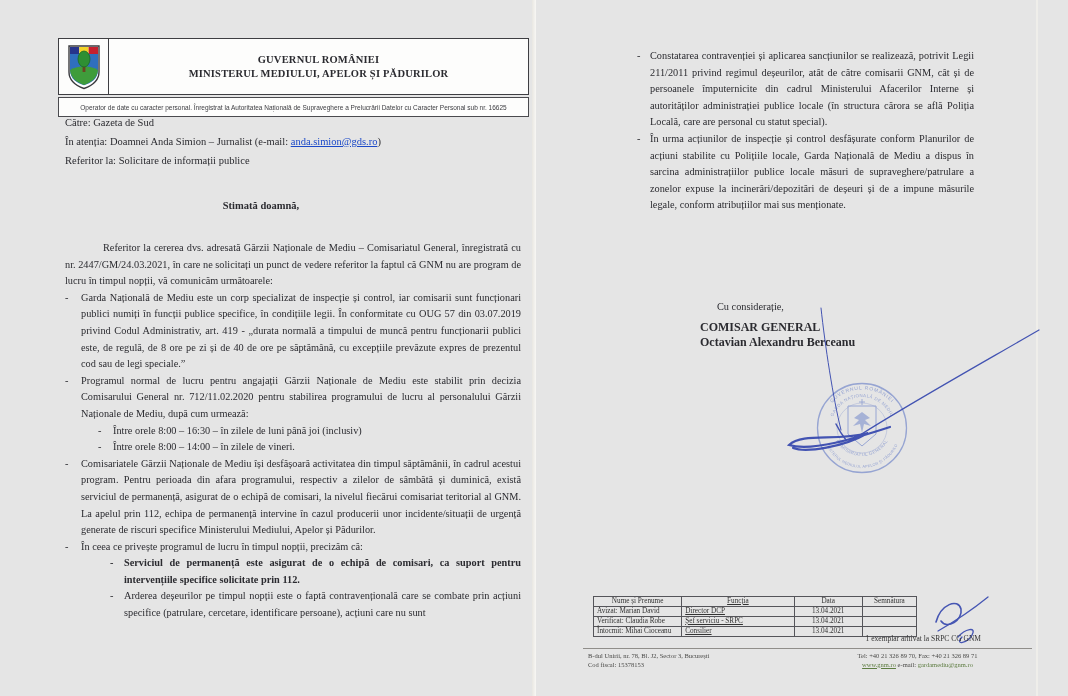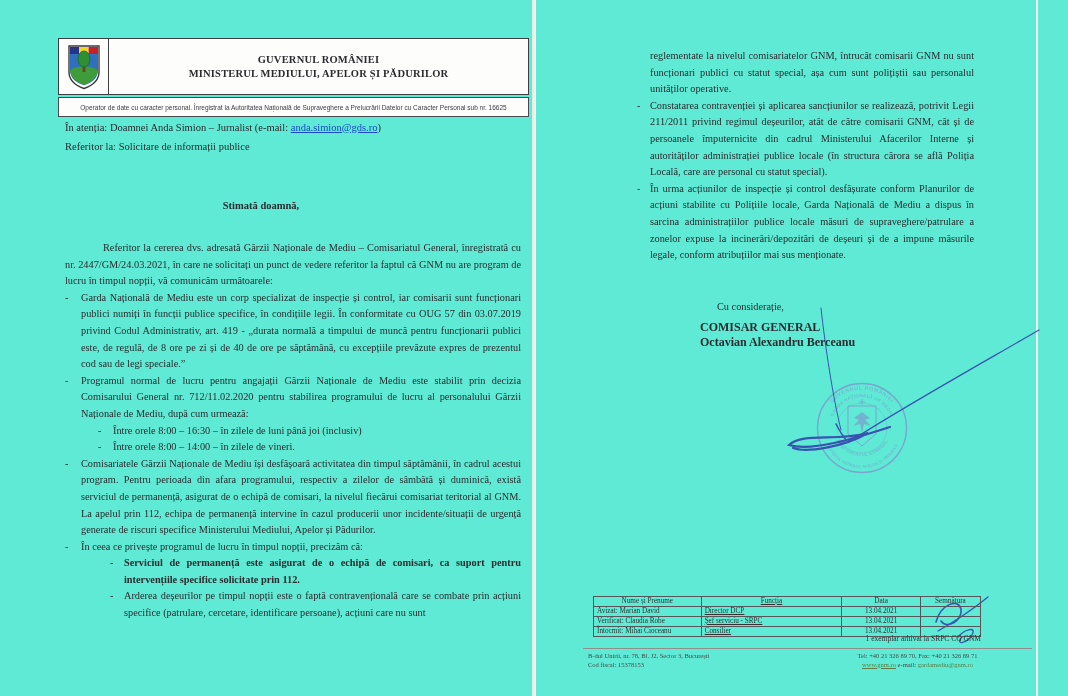--- a/index.html
+++ b/index.html
@@ -1,16 +1,16 @@
 <!DOCTYPE html>
 <html><head>
 <meta charset="utf-8">
 <style>
   html,body{margin:0;padding:0;}
-  .canvas{position:relative;width:1068px;height:696px;background:#5eead4;overflow:hidden;
+  .canvas{position:relative;width:1068px;height:696px;background:#e5e5e5;overflow:hidden;
           font-family:"Liberation Serif", serif;color:#2b2b30;}
   .page-seam{position:absolute;left:532px;top:0;width:4px;height:696px;
              background:linear-gradient(to right,#e9e7e2,#f8f7f4);}
   .page-edge-right{position:absolute;left:1036px;top:0;width:2px;height:696px;background:#efeeea;}
   .abs{position:absolute;}
 
   
   .header-box{left:58px;top:38px;width:469px;height:55px;border:1px solid #3e3e42;display:flex;background:#fdfdfc;}
   .logo-cell{width:49px;border-right:1px solid #3e3e42;display:flex;align-items:center;justify-content:center;}
   .title-cell{flex:1;display:flex;flex-direction:column;align-items:center;justify-content:center;
@@ -42,21 +42,21 @@
   .bold{font-weight:bold;}
 
   
   .closing{left:717px;top:301px;font-size:10.3px;}
   .signer{left:700px;top:320px;width:172px;text-align:left;font-weight:bold;font-size:12px;line-height:15px;}
 
   
   .ink-overlay{left:740px;top:295px;width:320px;height:360px;pointer-events:none;}
 
   
-  .tablebox{left:593px;top:596px;width:388px;}
+  .tablebox{left:593px;top:596px;width:324px;}
   table.appr{border-collapse:collapse;width:100%;font-size:7.2px;color:#333;}
   table.appr td,table.appr th{border:1px solid #55555a;padding:0 3px;height:9px;line-height:9px;font-weight:normal;}
   table.appr th{text-align:center;}
   .c-name{width:107px;text-align:left;}
   .c-role{width:143px;text-align:left;text-decoration:underline;}
   .c-date{width:75px;text-align:center;}
   .c-sig{width:55px;}
   .arch-note{left:593px;top:634px;width:388px;text-align:right;font-size:7.5px;color:#333;}
 
   
@@ -90,20 +90,21 @@
       </div>
       <div class="title-cell">
         <div>GUVERNUL ROMÂNIEI</div>
         <div>MINISTERUL MEDIULUI, APELOR ȘI PĂDURILOR</div>
       </div>
     </div>
 
     <div class="abs operator-box">Operator de date cu caracter personal. Înregistrat la Autoritatea Națională de Supraveghere a Prelucrării Datelor cu Caracter Personal sub nr. 16625</div>
 
     <div class="abs meta">
+      <div>Către: Gazeta de Sud</div>
       <div class="gap"><span>În atenția: Doamnei Anda Simion – Jurnalist (e-mail: </span><a class="link">anda.simion@gds.ro</a><span>)</span></div>
       <div class="gap">Referitor la: Solicitare de informații publice</div>
     </div>
 
     <div class="abs salutation">Stimată doamnă,</div>
 
     <div class="abs body-l doc">
       <p class="indent">Referitor la cererea dvs. adresată Gărzii Naționale de Mediu – Comisariatul General, înregistrată cu nr. 2447/GM/24.03.2021, în care ne solicitați un punct de vedere referitor la faptul că GNM nu are program de lucru în timpul nopții, vă comunicăm următoarele:</p>
 
       <div class="li">
@@ -140,21 +141,20 @@
       <div class="li l3">
         <span class="dash">-</span>
         <span>Arderea deșeurilor pe timpul nopții este o faptă contravențională care se combate prin acțiuni specifice (patrulare, cercetare, identificare persoane), acțiuni care nu sunt</span>
       </div>
     </div>
   </div>
 
   <div>
 
     <div class="abs body-r doc">
-      <p class="cont">reglementate la nivelul comisariatelor GNM, întrucât comisarii GNM nu sunt funcționari publici cu statut special, așa cum sunt polițiștii sau personalul unităților operative.</p>
       <div class="li r1">
         <span class="dash">-</span>
         <span>Constatarea contravenției și aplicarea sancțiunilor se realizează, potrivit Legii 211/2011 privind regimul deșeurilor, atât de către comisarii GNM, cât și de persoanele împuternicite din cadrul Ministerului Afacerilor Interne și autorităților administrației publice locale (în structura cărora se află Poliția Locală, care are personal cu statut special).</span>
       </div>
       <div class="li r1">
         <span class="dash">-</span>
         <span>În urma acțiunilor de inspecție și control desfășurate conform Planurilor de acțiuni stabilite cu Polițiile locale, Garda Națională de Mediu a dispus în sarcina administrațiilor publice locale măsuri de supraveghere/patrulare a zonelor expuse la incinerări/depozitări de deșeuri și de a impune măsurile legale, conform atribuțiilor mai sus menționate.</span>
       </div>
     </div>
 

